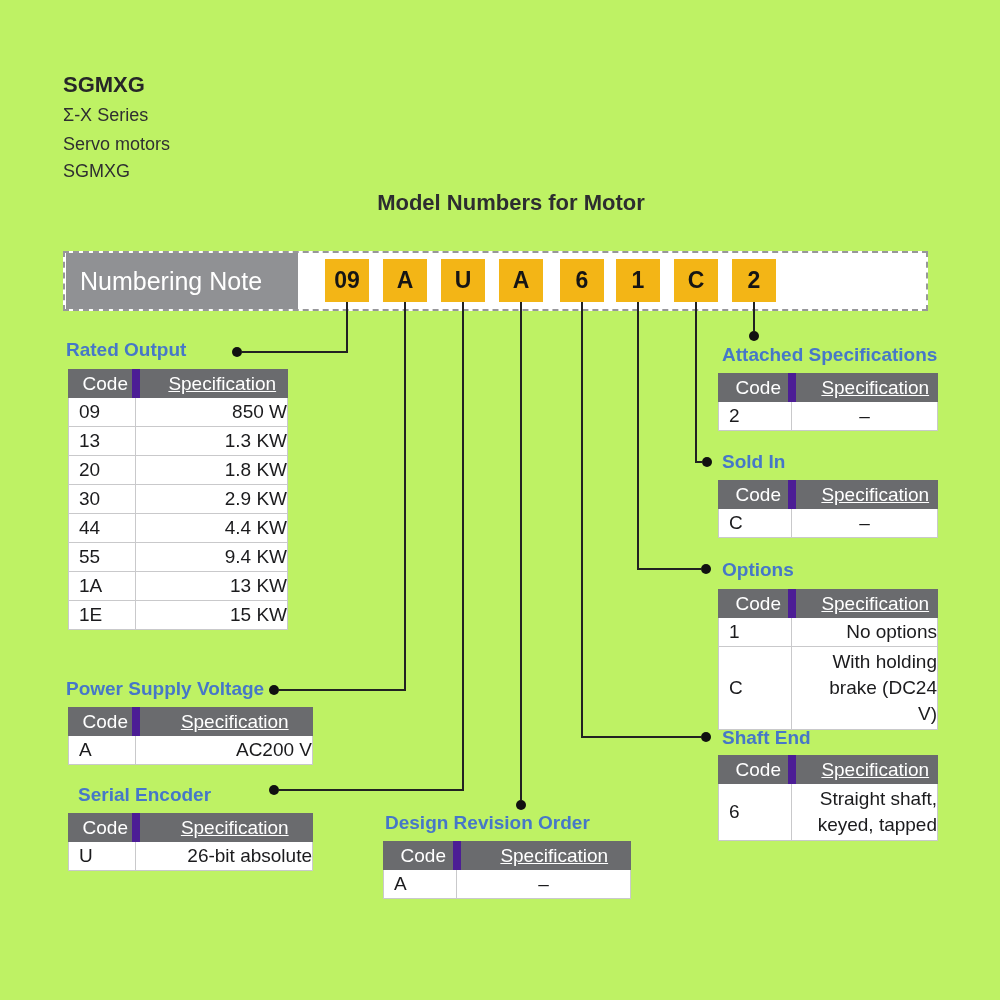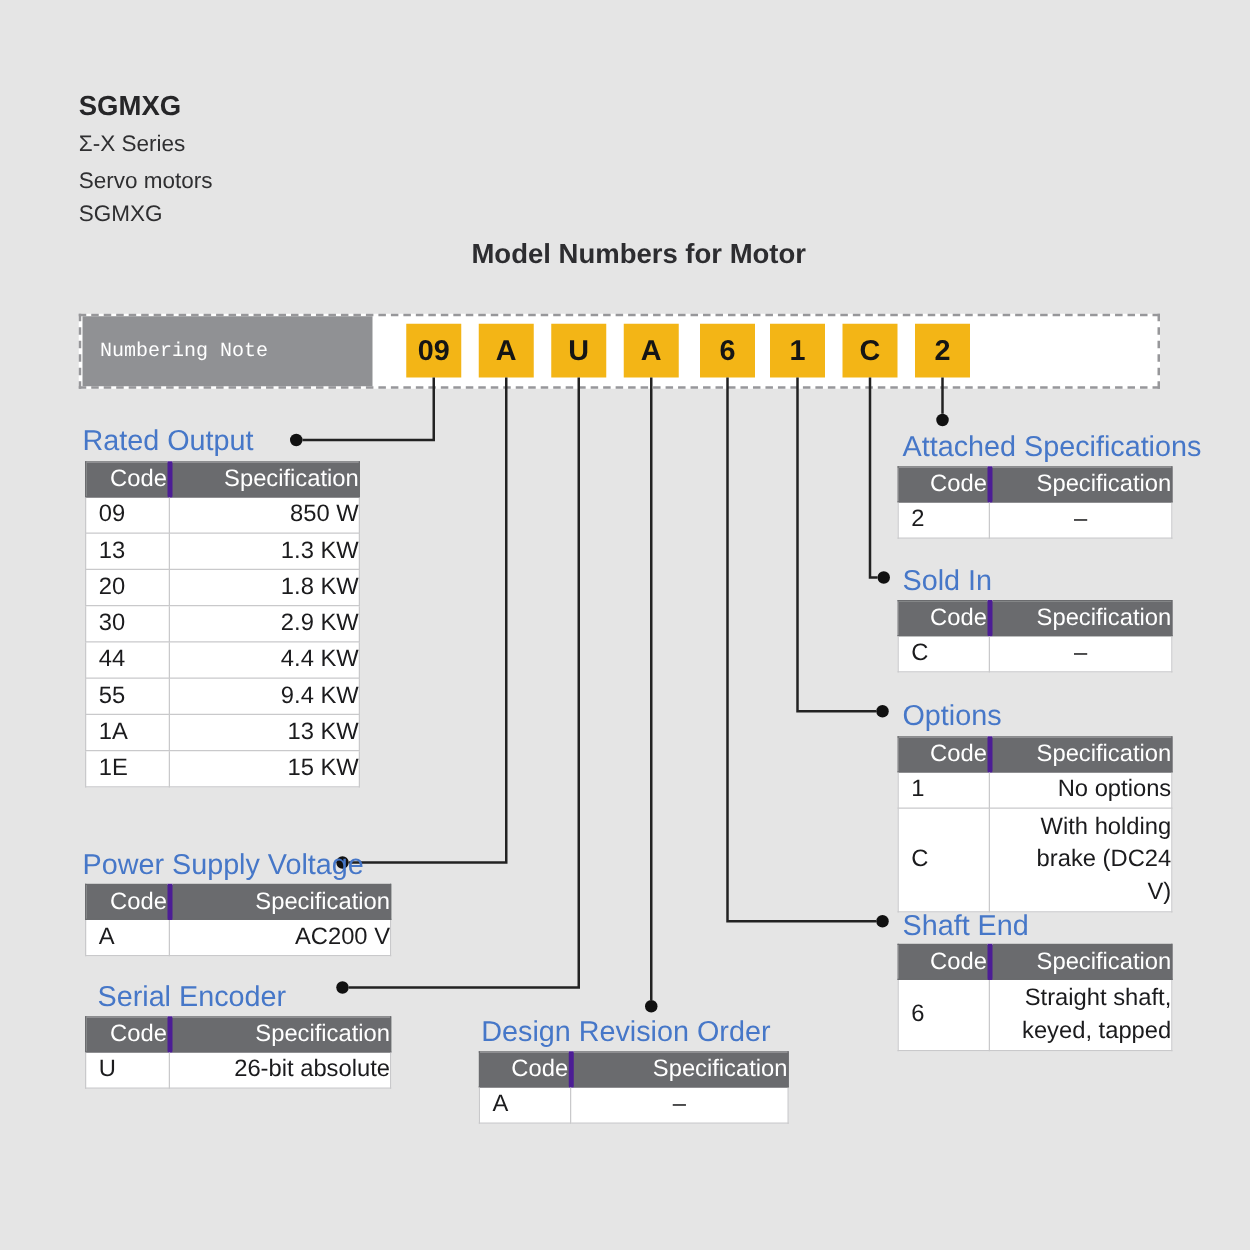--- a/index.html
+++ b/index.html
@@ -1,48 +1,48 @@
 <!DOCTYPE html>
 <html><head>
 <meta charset="utf-8">
 <style>
   html,body{margin:0;padding:0;background:#ffffff;}
   .canvas{
-    position:relative;width:1000px;height:1000px;background:#e5e5e5;
+    position:relative;width:1000px;height:1000px;background:#bef264;
     font-family:"Liberation Sans",sans-serif;color:#1b1b1d;overflow:hidden;
   }
   
   .brand-model{position:absolute;left:63px;top:72px;font-size:22px;font-weight:bold;color:#262628;}
   .brand-line{position:absolute;left:63px;font-size:18px;color:#2f2f31;}
   .bl0{top:105px}.bl1{top:134px}.bl2{top:161px}
   
   .page-title{position:absolute;left:11px;top:190px;width:1000px;text-align:center;
     font-size:22px;font-weight:bold;color:#2d2d30;}
   
   .note-strip{position:absolute;left:63px;top:251px;width:861px;height:56px;
     border:2px dashed #97979a;background:#ffffff;}
   .note-label{position:absolute;left:66px;top:253px;width:232px;height:56px;
-    background:#909194;color:#ffffff;font-size:16px;line-height:56px;padding-left:14px;
-    box-sizing:border-box;font-family:Liberation Mono, monospace;}
+    background:#909194;color:#ffffff;font-size:25px;line-height:56px;padding-left:14px;
+    box-sizing:border-box;}
   .code-box{position:absolute;top:259px;width:44px;height:43px;background:#F3B516;
     color:#151515;font-size:23px;font-weight:bold;text-align:center;line-height:43px;}
   .cb0{left:325px}.cb1{left:383px}.cb2{left:441px}.cb3{left:499px}
   .cb4{left:560px}.cb5{left:616px}.cb6{left:674px}.cb7{left:732px}
   
   .connectors{position:absolute;left:0;top:0;width:1000px;height:1000px;pointer-events:none;}
   .connectors path{fill:none;stroke:#222222;stroke-width:2px;}
   .connectors circle{fill:#111111;stroke:none;}
   
-  .section-title{position:absolute;font-size:23px;font-weight:normal;color:#4677C8;white-space:nowrap;}
+  .section-title{position:absolute;font-size:19px;font-weight:bold;color:#4677C8;white-space:nowrap;}
   
   table.spec{position:absolute;border-collapse:collapse;table-layout:fixed;background:#fff;
     font-size:19px;color:#1b1b1d;}
-  table.spec th{background:#6A6B6E;color:#ffffff;font-weight:normal;text-align:right;
+  table.spec th{background:#6A6B6E;color:#ffffff;font-weight:normal;text-align:center;
     height:28px;padding:0 0 0 10px;border:1px solid #6A6B6E;box-sizing:border-box;}
-  table.spec th.sp{padding-left:18px;border-left:4px solid #4c1d95;}
+  table.spec th.sp{padding-left:18px;border-left:8px solid #4c1d95;text-decoration:underline;}
   table.spec td{border:1px solid #c9c9cb;height:29px;padding:0 0 0 10px;
     vertical-align:middle;box-sizing:border-box;}
   table.spec td.sp{padding-left:18px;text-align:right;}
   table.spec td.center{text-align:center;padding-left:0;}
   table.spec td.tall{height:56px;line-height:26px;padding-top:2px;padding-bottom:2px;}
 </style>
 </head>
 <body>
 
 <div class="canvas">

